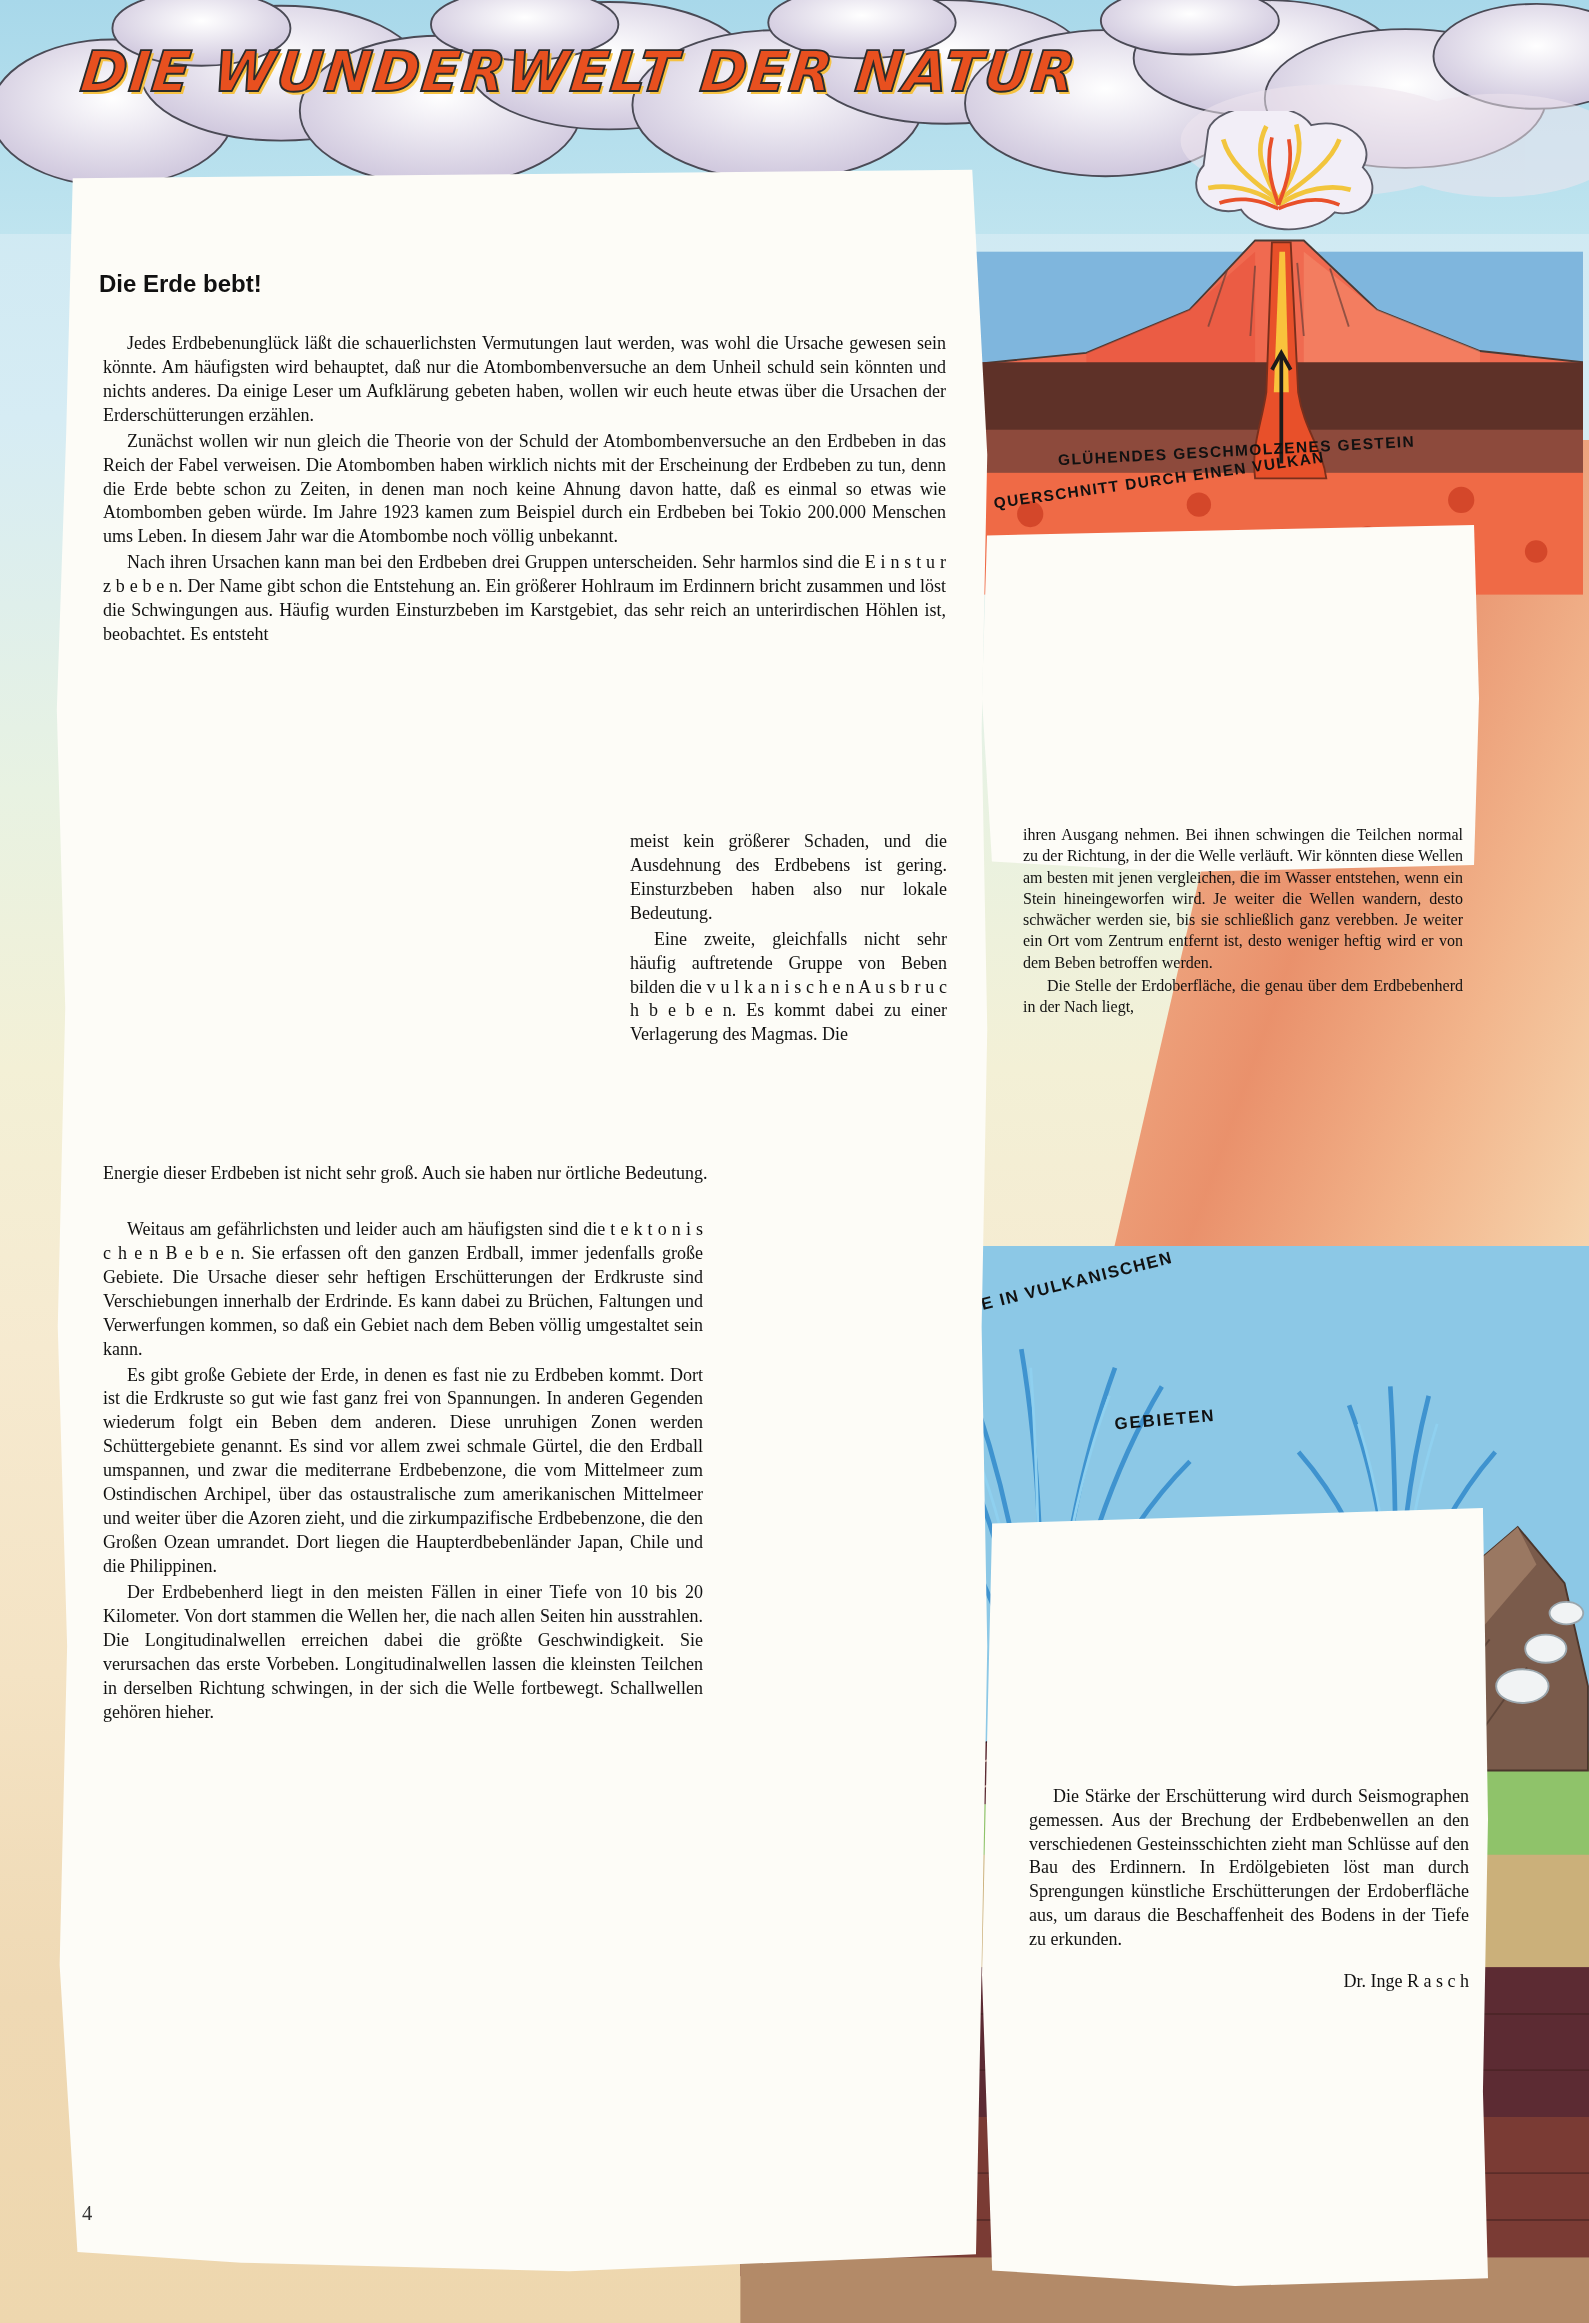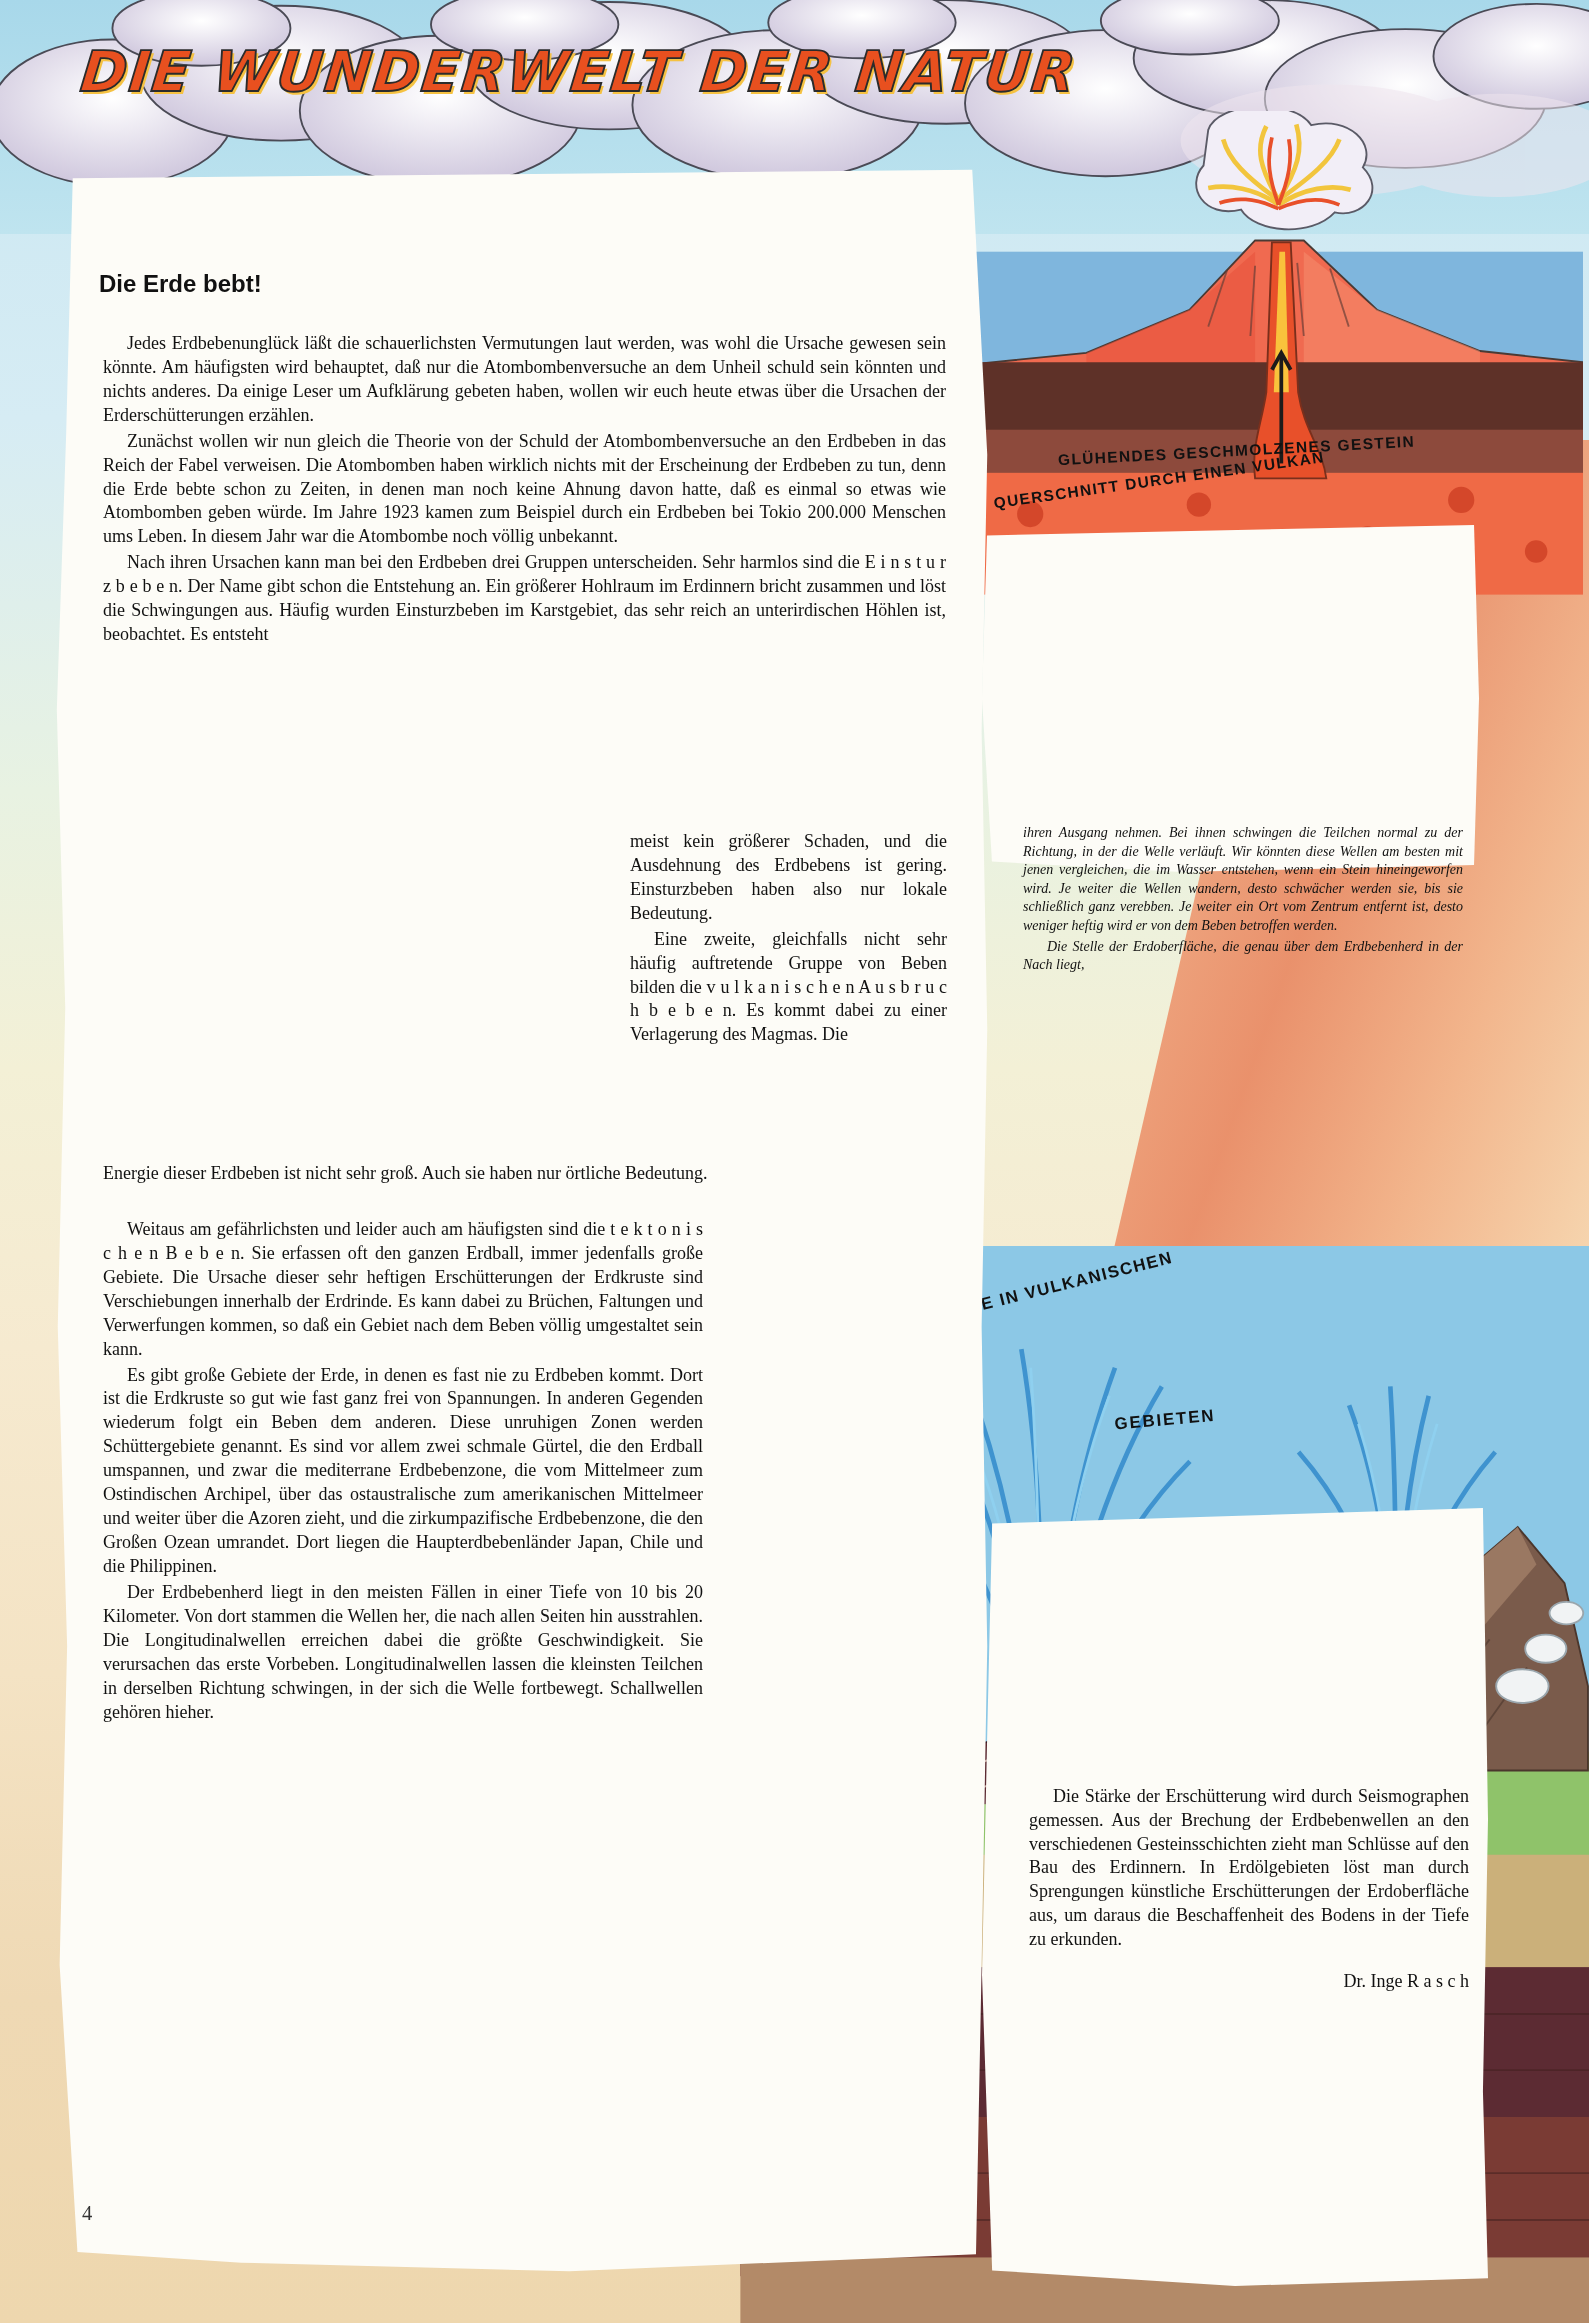--- a/index.html
+++ b/index.html
@@ -83,21 +83,21 @@
   .col p{margin:0 0 1.9px 0;text-indent:24px;}
   h2.sect{
     position:absolute;left:99px;top:270px;
     font-family:"Liberation Sans", sans-serif;
     font-size:24px;font-weight:bold;margin:0;color:#111;
   }
   #c1{left:103px;top:332px;width:843px;}     
   #c3{left:630px;top:830px;width:317px;}     
   #c4{left:103px;top:1162px;width:843px;}
   #c5{left:103px;top:1218px;width:600px;}
-  #rightcol{left:1023px;top:824px;width:440px;font-size:14px;font-style:italic;}
+  #rightcol{left:1023px;top:824px;width:440px;font-size:16px;}
   #bottomright{
     left:1029px;top:1785px;width:440px;
     font-size:18px;line-height:1.32;
   }
   .pagenum{
     position:absolute;left:82px;top:2202px;
     font-family:"Liberation Serif",serif;font-size:20.6px;color:#333;
   }
   .byline{display:block;text-align:right;margin-top:19px;}
 

